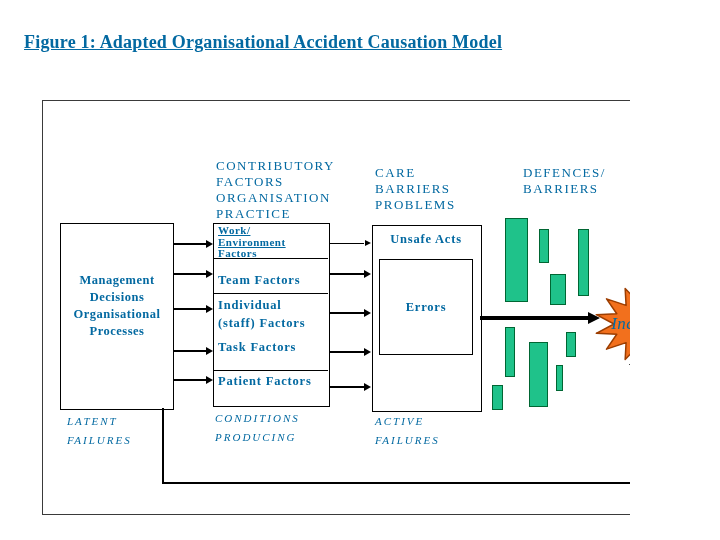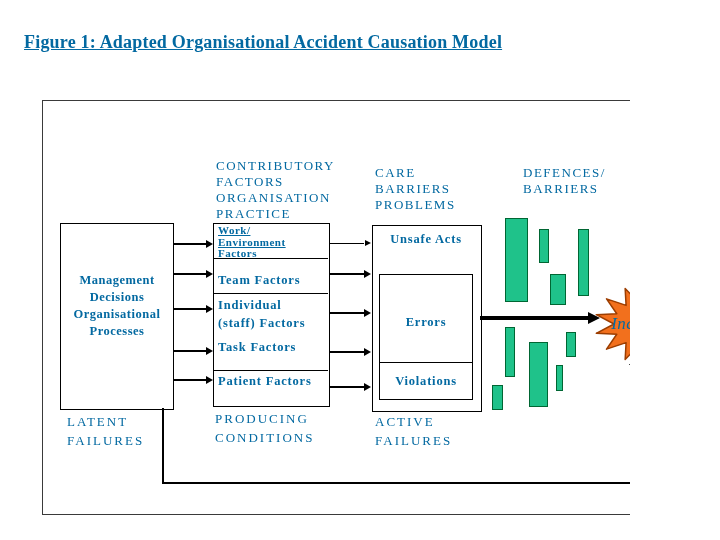--- a/index.html
+++ b/index.html
@@ -19,21 +19,21 @@
   .vline{background:#000;width:2px;}
   .harrow{background:#000;height:2px;}
   .harrow::after{content:"";position:absolute;right:-7px;top:-3px;border-top:4px solid transparent;
                  border-bottom:4px solid transparent;border-left:7px solid #000;}
   .harrow.thin{height:1px;}
   .harrow.thin::after{top:-3px;border-top:3px solid transparent;border-bottom:3px solid transparent;border-left:6px solid #000;}
   .harrow.thick{height:4px;}
   .harrow.thick::after{right:-12px;top:-4px;border-top:6px solid transparent;border-bottom:6px solid transparent;border-left:12px solid #000;}
   .uphead{width:0;height:0;border-left:5px solid transparent;border-right:5px solid transparent;border-bottom:9px solid #000;}
   .bar{position:absolute;background:var(--barrier-green,#1FC28A);border:1px solid #063;box-sizing:border-box;}
-  .footer{font-size:13px;letter-spacing:2px;line-height:19px;white-space:nowrap;}
+  .footer{font-size:11px;font-style:italic;letter-spacing:2px;line-height:19px;white-space:nowrap;}
   .incident-lbl{font-size:17px;letter-spacing:.5px;text-align:center;font-style:italic;}
 </style>
 </head>
 <body>
 
 <div class="stage">
 
   <div class="abs title" style="left:24px;top:32px;">Figure 1: Adapted Organisational Accident Causation Model</div>
 
   <div class="abs frame" style="left:42px;top:100px;width:648px;height:413px;"></div>
@@ -85,25 +85,22 @@
   <div class="abs flbl" style="left:218px;top:374px;">Patient Factors</div>
 
   <div class="abs harrow thin" style="left:329px;top:243px;width:35px;"></div>
   <div class="abs harrow" style="left:329px;top:273px;width:35px;"></div>
   <div class="abs harrow" style="left:329px;top:312px;width:35px;"></div>
   <div class="abs harrow" style="left:329px;top:351px;width:35px;"></div>
   <div class="abs harrow" style="left:329px;top:386px;width:35px;"></div>
 
   <div class="abs box" style="left:372px;top:225px;width:108px;height:185px;"></div>
   <div class="abs flbl" style="left:372px;top:232px;width:108px;text-align:center;">Unsafe Acts</div>
-  <div class="abs box centerbox" style="left:379px;top:274px;width:92px;height:94px;">
+  <div class="abs box centerbox" style="left:379px;top:259px;width:92px;height:94px;">
     <span class="flbl">Errors</span>
-  </div>
-  <div class="abs box centerbox" style="left:379px;top:362px;width:92px;height:36px;">
-    <span class="flbl">Violations</span>
   </div>
 
   <div class="abs" style="left:0;top:0;width:720px;height:540px;pointer-events:none;" id="bars">
       <div class="bar" style="left: 505px; top: 218px; width: 23px; height: 84px;"></div>
       <div class="bar" style="left: 539px; top: 229px; width: 10px; height: 34px;"></div>
       <div class="bar" style="left: 550px; top: 274px; width: 16px; height: 31px;"></div>
       <div class="bar" style="left: 578px; top: 229px; width: 11px; height: 67px;"></div>
       <div class="bar" style="left: 505px; top: 327px; width: 10px; height: 50px;"></div>
       <div class="bar" style="left: 529px; top: 342px; width: 19px; height: 65px;"></div>
       <div class="bar" style="left: 566px; top: 332px; width: 10px; height: 25px;"></div>
@@ -121,21 +118,21 @@
   <div class="abs vline" style="left:162px;top:408px;height:76px;"></div>
   <div class="abs hline" style="left:162px;top:482px;width:473px;height:2px;"></div>
   <div class="abs vline" style="left:633px;top:364px;height:120px;"></div>
   <div class="abs uphead" style="left:629px;top:356px;"></div>
 
   <div class="abs footer" style="left:67px;top:412px;">
     <div>LATENT</div>
     <div>FAILURES</div>
   </div>
   <div class="abs footer" style="left:215px;top:409px;">
+    <div>CONDITIONS</div>
     <div>PRODUCING</div>
-    <div>CONDITIONS</div>
   </div>
   <div class="abs footer" style="left:375px;top:412px;">
     <div>ACTIVE</div>
     <div>FAILURES</div>
   </div>
 
 </div>
 
 </body></html>

